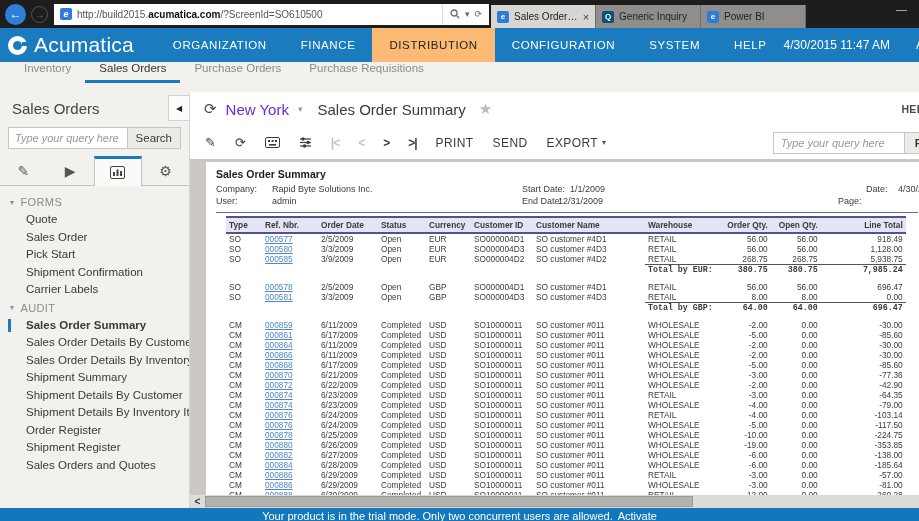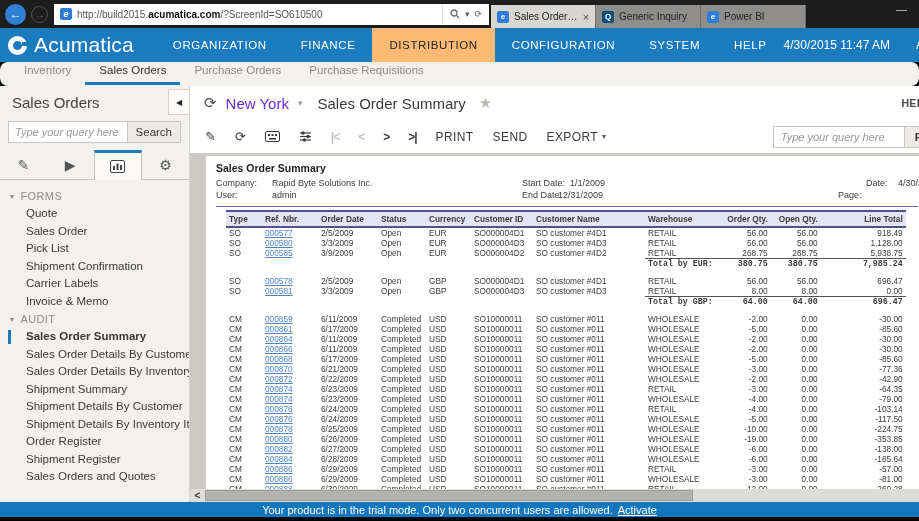--- a/index.html
+++ b/index.html
@@ -36,21 +36,21 @@
   .logo-mark::after { content:""; position:absolute; right:-5px; top:1px; width:5px; height:4px; background:#1a7cbe; }
   .brand { font-size:21px; font-weight:400; letter-spacing:.2px; }
   .mainnav { display:flex; height:100%; align-items:stretch; margin-left:12px; }
   .nav-item { display:flex; align-items:center; padding:15px 17px; font-size:11.5px; letter-spacing:.6px; cursor:default; }
   .nav-item.active { background:#fdba74; color:#222; }
   .appbar-right { margin-left:auto; display:flex; align-items:center; gap:26px; font-size:12px; padding-right:0;
                   white-space:nowrap; }
   .appbar-user { letter-spacing:.5px; }
 
   
-  .subnav { height:24px; background:#f3f1ee; display:flex; align-items:center; padding-left:10px;border-radius:8px; }
+  .subnav { height:30px; background:#f3f1ee; display:flex; align-items:flex-start; padding-left:10px; }
   .subnav-item { font-size:11.5px; color:#8d8b87; padding:0 14px 6px; border-bottom:3px solid transparent; cursor:default; }
   .subnav-item.active { color:#33312e; border-bottom-color:#1a7cbe; }
 
   
   .workspace { display:flex; height:416px; background:#f3f1ee; }
 
   .sidebar { width:190px; flex:none; background:#f3f1ee; border-right:1px solid #d9d6d2; position:relative; }
   .sb-head { height:32px; display:flex; align-items:center; padding-left:12px; font-size:15px; color:#454442; }
   .collapse-btn { position:absolute; right:0; top:3px; width:21px; height:26px; background:#fdfcfb;
                   border:1px solid #d5d2ce; border-right:none; display:flex; align-items:center; justify-content:center;
@@ -228,24 +228,23 @@
           <span>⚙</span>
         </div>
     </div>
     <div class="sb-tree">
         <div class="tree-section">
           <span class="tree-arrow">▾</span>
           <span>FORMS</span>
         </div>
         <div class="tree-item">Quote</div>
         <div class="tree-item">Sales Order</div>
-        <div class="tree-item">Pick List</div>
+        <div class="tree-item">Pick Start</div>
         <div class="tree-item">Shipment Confirmation</div>
         <div class="tree-item">Carrier Labels</div>
-        <div class="tree-item">Invoice &amp; Memo</div>
         <div class="tree-section">
           <span class="tree-arrow">▾</span>
           <span>AUDIT</span>
         </div>
         <div class="tree-item active">Sales Order Summary</div>
         <div class="tree-item">Sales Order Details By Customer</div>
         <div class="tree-item">Sales Order Details By Inventory Item</div>
         <div class="tree-item">Shipment Summary</div>
         <div class="tree-item">Shipment Details By Customer</div>
         <div class="tree-item">Shipment Details By Inventory Item</div>

